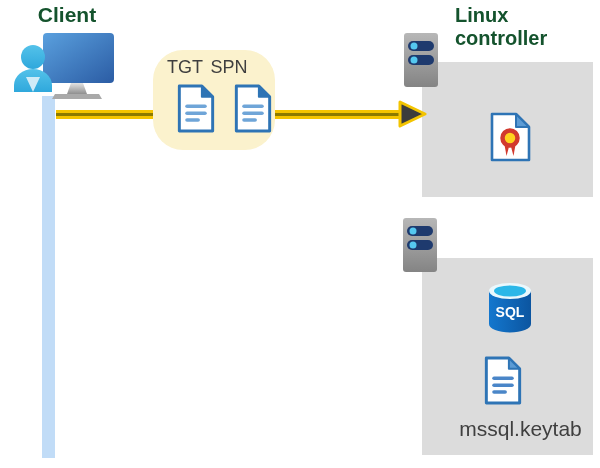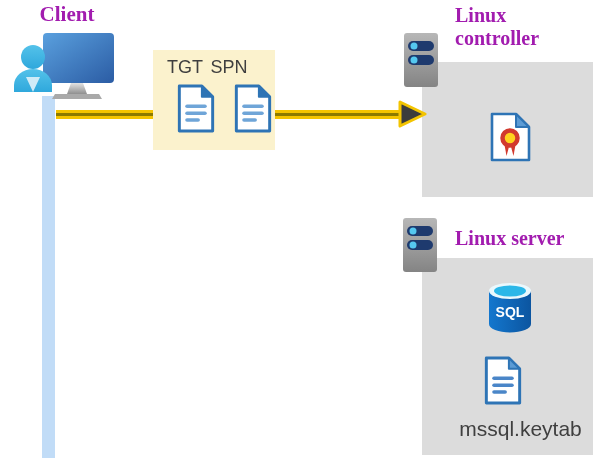--- a/index.html
+++ b/index.html
@@ -8,33 +8,33 @@
   .abs { position:absolute; }
 
   .vline { left:42px; top:96px; width:13px; height:362px; background:#C1DCF7; }
 
   .arrow-line {
     left:56px; top:110px; width:348px; height:9px;
     background:linear-gradient(to bottom,#F5C400 0 3px,#8C7A00 3px 6px,#F5C400 6px 9px);
   }
   .arrow-head { left:398px; top:100px; width:30px; height:28px; }
 
-  .ticket-box { left:153px; top:50px; width:122px; height:100px; background:#FBF2CD; }
+  .ticket-box { left:153px; top:50px; width:122px; height:100px; background:#FBF2CD;border-radius:30px; }
   .ticket-label { top:7px; width:40px; text-align:center; font-size:18px; color:#3F3F3F; }
   .tgt-label { left:12px; }
   .spn-label { left:56px;text-align:center; }
   .ticket-doc { top:34px; width:40px; height:49px; }
   .tgt-doc { left:23px; }
   .spn-doc { left:80px; }
 
   .gray-box { background:#DCDCDC; }
   .dc-box    { left:422px; top:62px;  width:171px; height:135px; }
   .linux-box { left:422px; top:258px; width:171px; height:197px; }
 
-  .heading { font-weight:bold; color:#a21caf; font-size:20px; line-height:23px;font-family:Liberation Serif, serif; }
+  .heading { font-weight:bold; color:#14532d; font-size:20px; line-height:23px; }
   .client-title { left:22px; top:3px; width:90px; text-align:center; font-size:21px; }
   .dc-title { left:455px; top:4px; width:130px; }
   .linux-title { left:455px; top:227px; white-space:nowrap; }
 
   .keytab-label { left:422px; top:417px; width:197px; text-align:center; font-size:21px; color:#3F3F3F; }
 
   .client-icon { left:12px; top:30px; width:105px; height:72px; }
   .server-icon { width:36px; height:56px; }
   .dc-server    { left:403px; top:32px; }
   .linux-server { left:402px; top:217px; }
@@ -157,16 +157,15 @@
   <svg class="abs keytab-doc" viewBox="0 0 40 50">
     <path d="M3 2 H26 L37 13 V48 H3 Z" fill="#ffffff" stroke="#2E74B5" stroke-width="3" stroke-linejoin="round"></path>
     <path d="M26 2 L37 13 H26 Z" fill="#5B9BD5" stroke="#2E74B5" stroke-width="2" stroke-linejoin="round"></path>
     <rect x="9" y="21" width="22" height="3.6" rx="1.8" fill="#4A86C8"></rect>
     <rect x="9" y="28" width="22" height="3.6" rx="1.8" fill="#4A86C8"></rect>
     <rect x="9" y="35" width="15" height="3.6" rx="1.8" fill="#4A86C8"></rect>
   </svg>
 
   <div class="abs heading client-title">Client</div>
   <div class="abs heading dc-title">Linux controller</div>
-  <div class="abs heading linux-title">Linux server</div>
   <div class="abs keytab-label">mssql.keytab</div>
 
 </div>
 
 </body></html>

